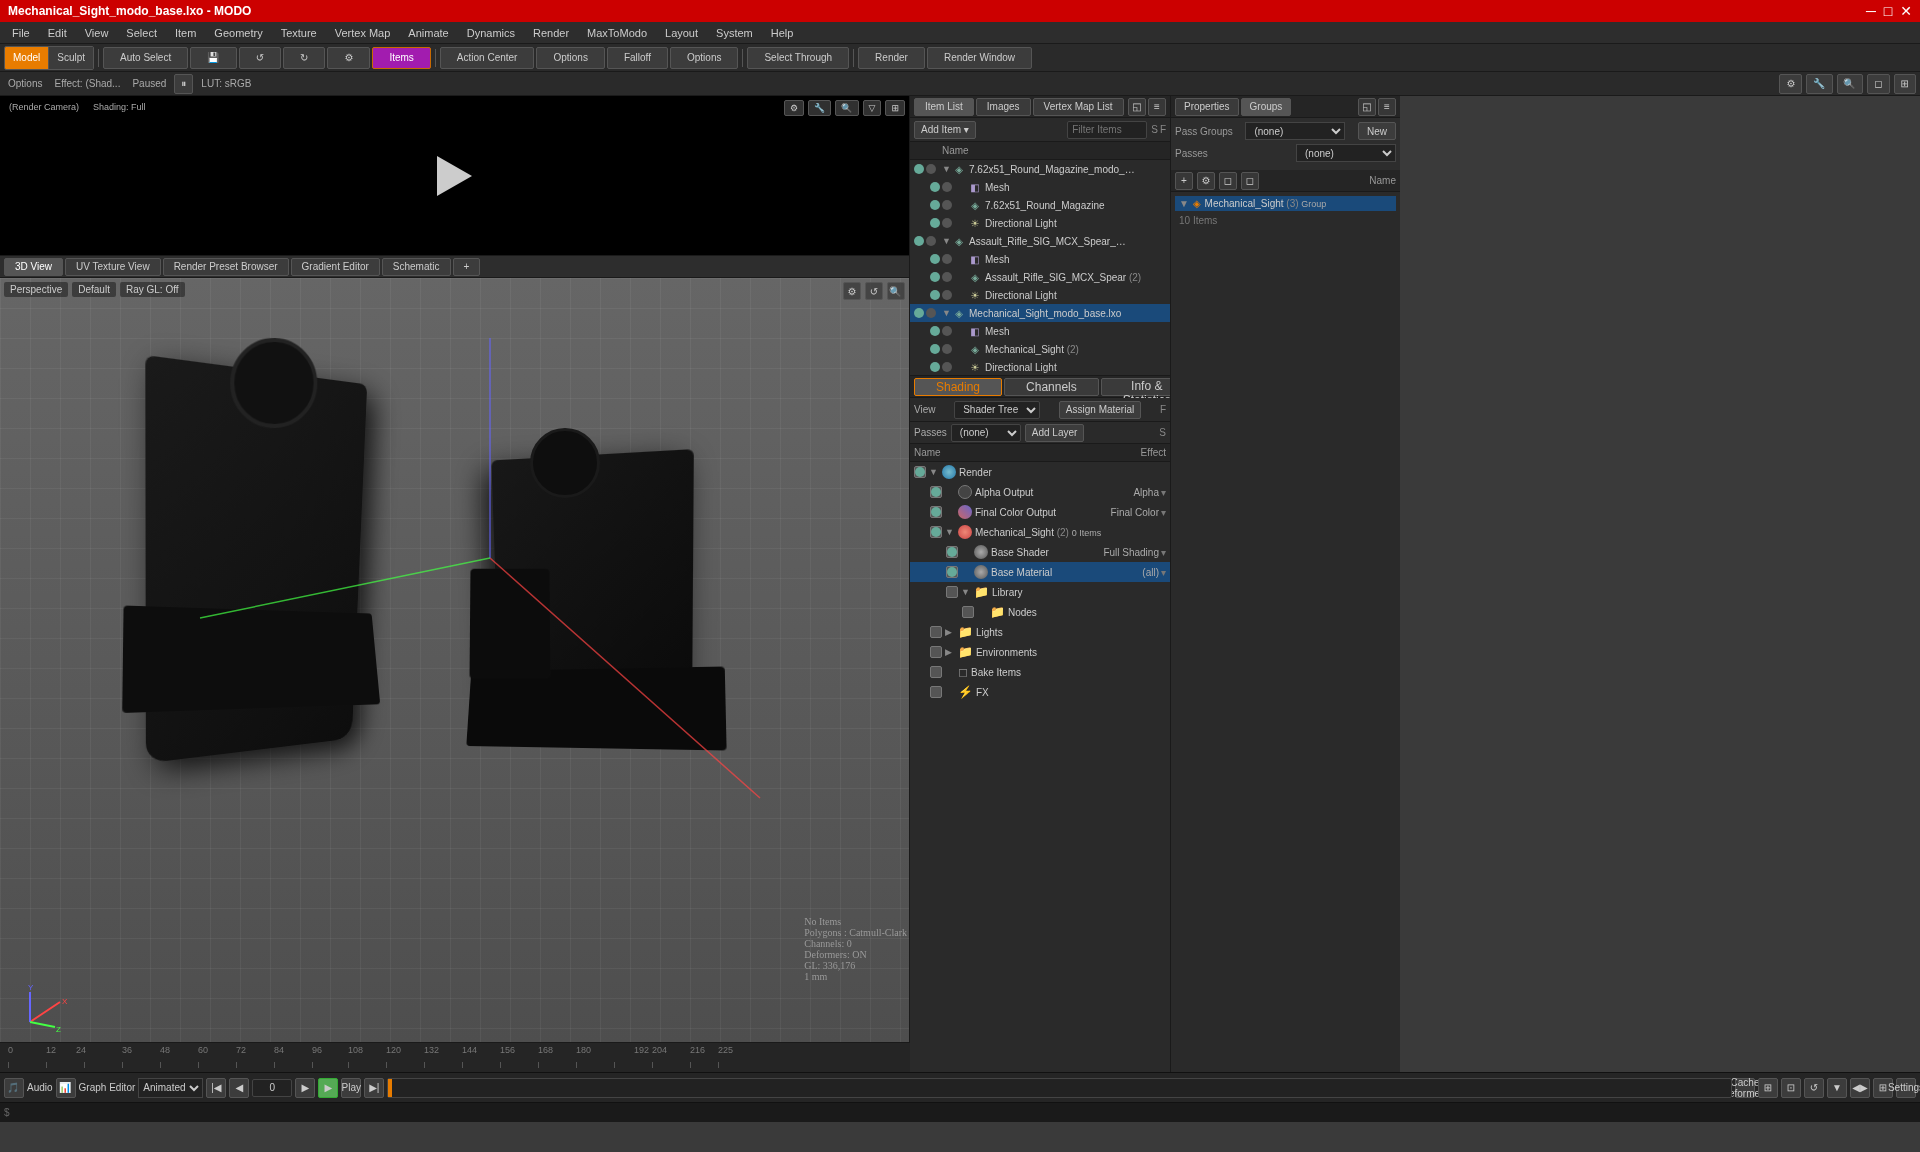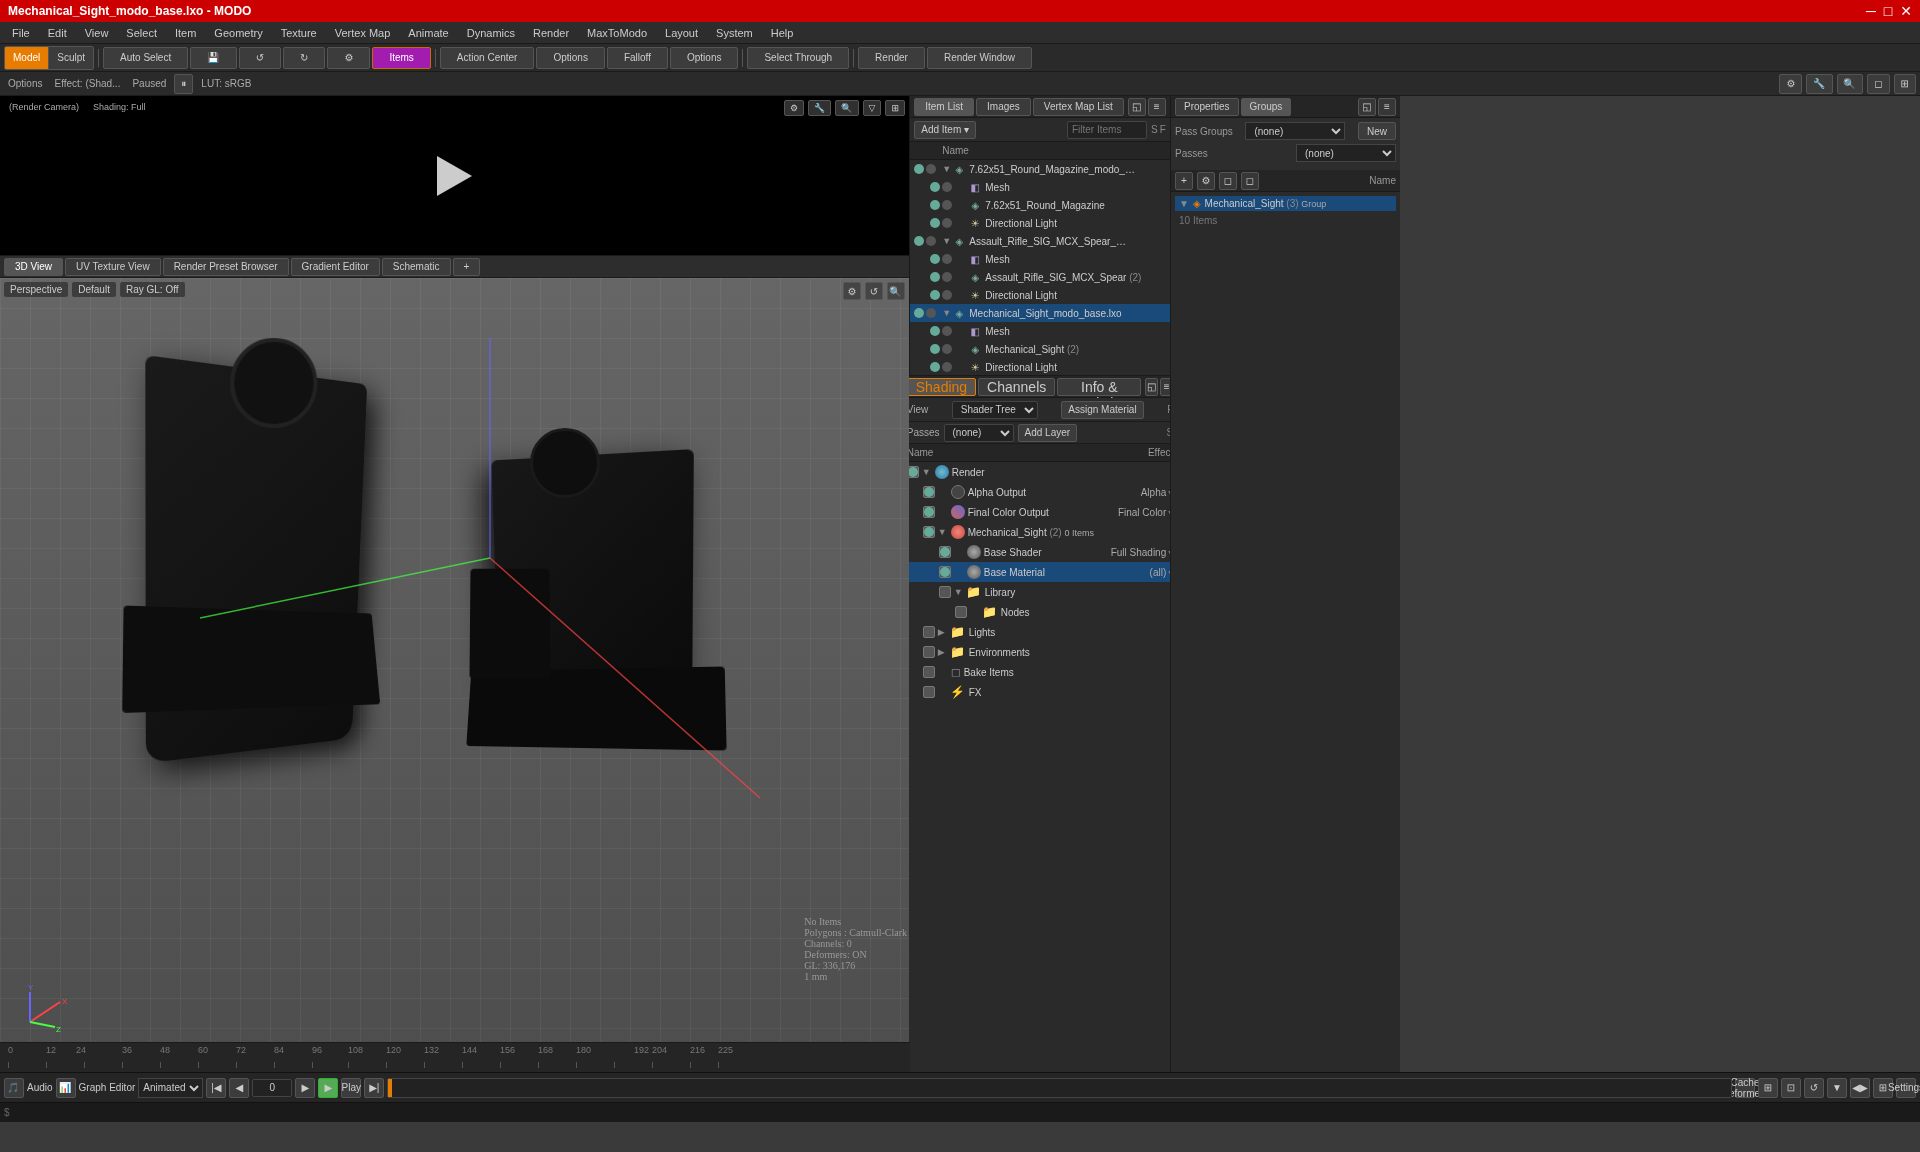--- a/index.html
+++ b/index.html
@@ -251,21 +251,20 @@
       width: 40px;
       height: 40px;
     }
 
     
     #right-panel {
       width: 260px;
       display: flex;
       flex-direction: column;
       background: #2d2d2d;
-      align-items: center;
     }
 
     
     #item-list-panel {
       height: 280px;
       border-bottom: 1px solid #1a1a1a;
       display: flex;
       flex-direction: column;
     }
     #item-list-tabs {
@@ -358,25 +357,25 @@
       height: 22px;
       background: #252525;
       display: flex;
       align-items: center;
       padding: 0 4px;
       gap: 2px;
       border-bottom: 1px solid #1a1a1a;
     }
     .sh-tab {
       height: 18px;
-      padding: 0 8px;
+      padding: 0 21px;
       background: #3a3a3a;
       border: 1px solid #555;
       color: #ccc;
-      font-size: 14px;
+      font-size: 12px;
       cursor: pointer;
       border-radius: 2px;
     }
     .sh-tab.active { background: #555; color: #e87c00; border-color: #e87c00; }
     #shading-toolbar {
       height: 24px;
       background: #2a2a2a;
       display: flex;
       align-items: center;
       justify-content: space-between;

